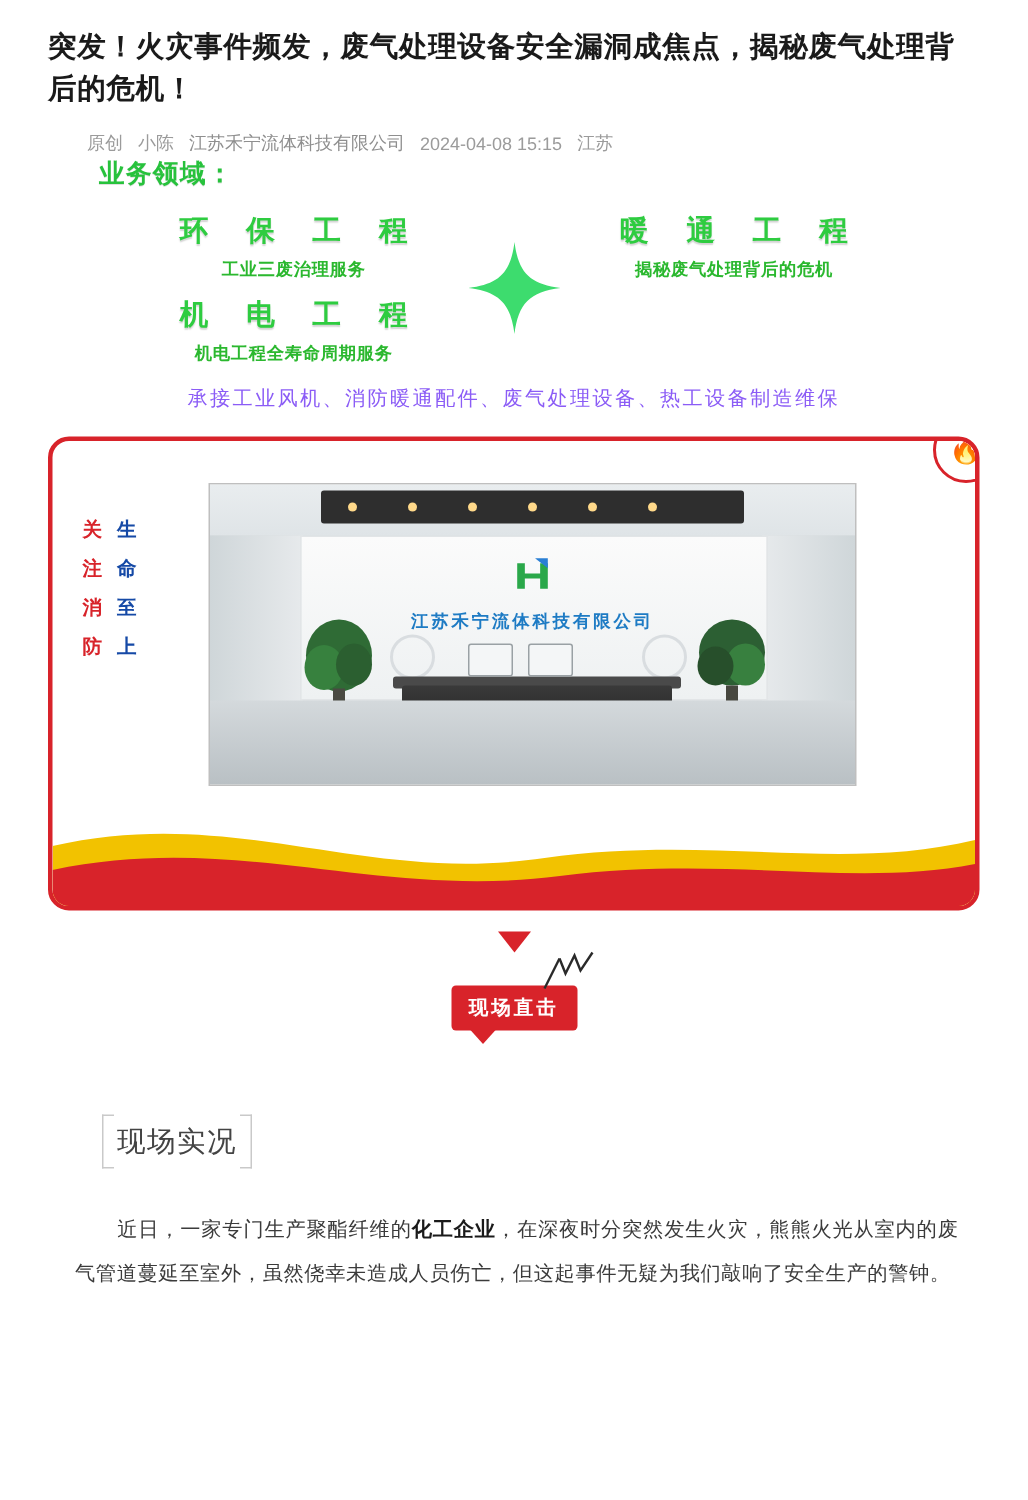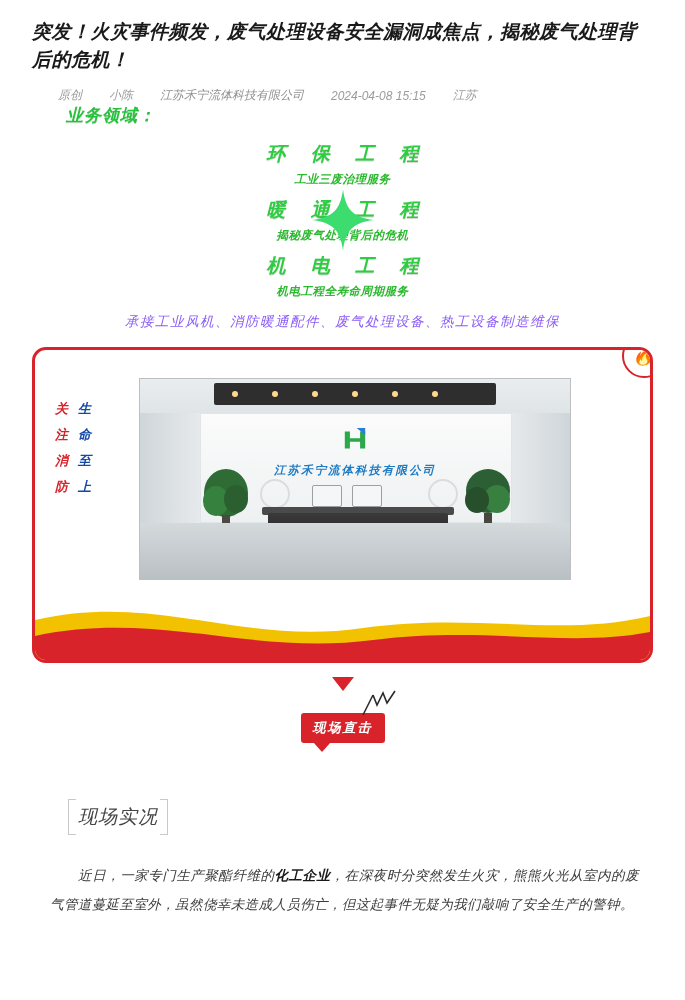--- a/index.html
+++ b/index.html
@@ -14,37 +14,36 @@
     color: #333;
     overflow: hidden;
     position: relative;
   }
   .page {
     width: 685px;
     height: 948px;
     position: relative;
     box-sizing: border-box;
     padding: 0 32px;
-    font-style: italic;
   }
 
   
   .article-title {
     font-size: 19px;
     font-weight: bold;
     line-height: 1.45;
     color: #1a1a1a;
     letter-spacing: 0.5px;
     padding-top: 18px;
     margin: 0;
   }
   .meta-row {
     display: flex;
     align-items: center;
-    gap: 27px;
+    gap: 10px;
     margin-top: 14px;
     font-size: 12px;
     color: #9b9b9b;
     padding-left: 26px;
   }
   .meta-row .meta-item { white-space: nowrap; }
   .meta-row .meta-author { color: #9b9b9b; }
   .meta-row .meta-org { color: #8f8f8f; }
 
   
@@ -57,21 +56,21 @@
     font-weight: bold;
     color: #27c23c;
     letter-spacing: 1px;
     padding-left: 32px;
     text-shadow: 0 1px 0 rgba(0,0,0,0.12);
   }
   .promo-grid {
     margin-top: 14px;
     position: relative;
     display: grid;
-    grid-template-columns: 1fr;
+    grid-template-columns: 1fr 1fr;
     row-gap: 10px;
     column-gap: 30px;
     padding: 0 30px;
   }
   .promo-cell { text-align: center; }
   .promo-cell .big {
     font-size: 19px;
     font-weight: bold;
     color: #2ecc40;
     letter-spacing: 10px;

